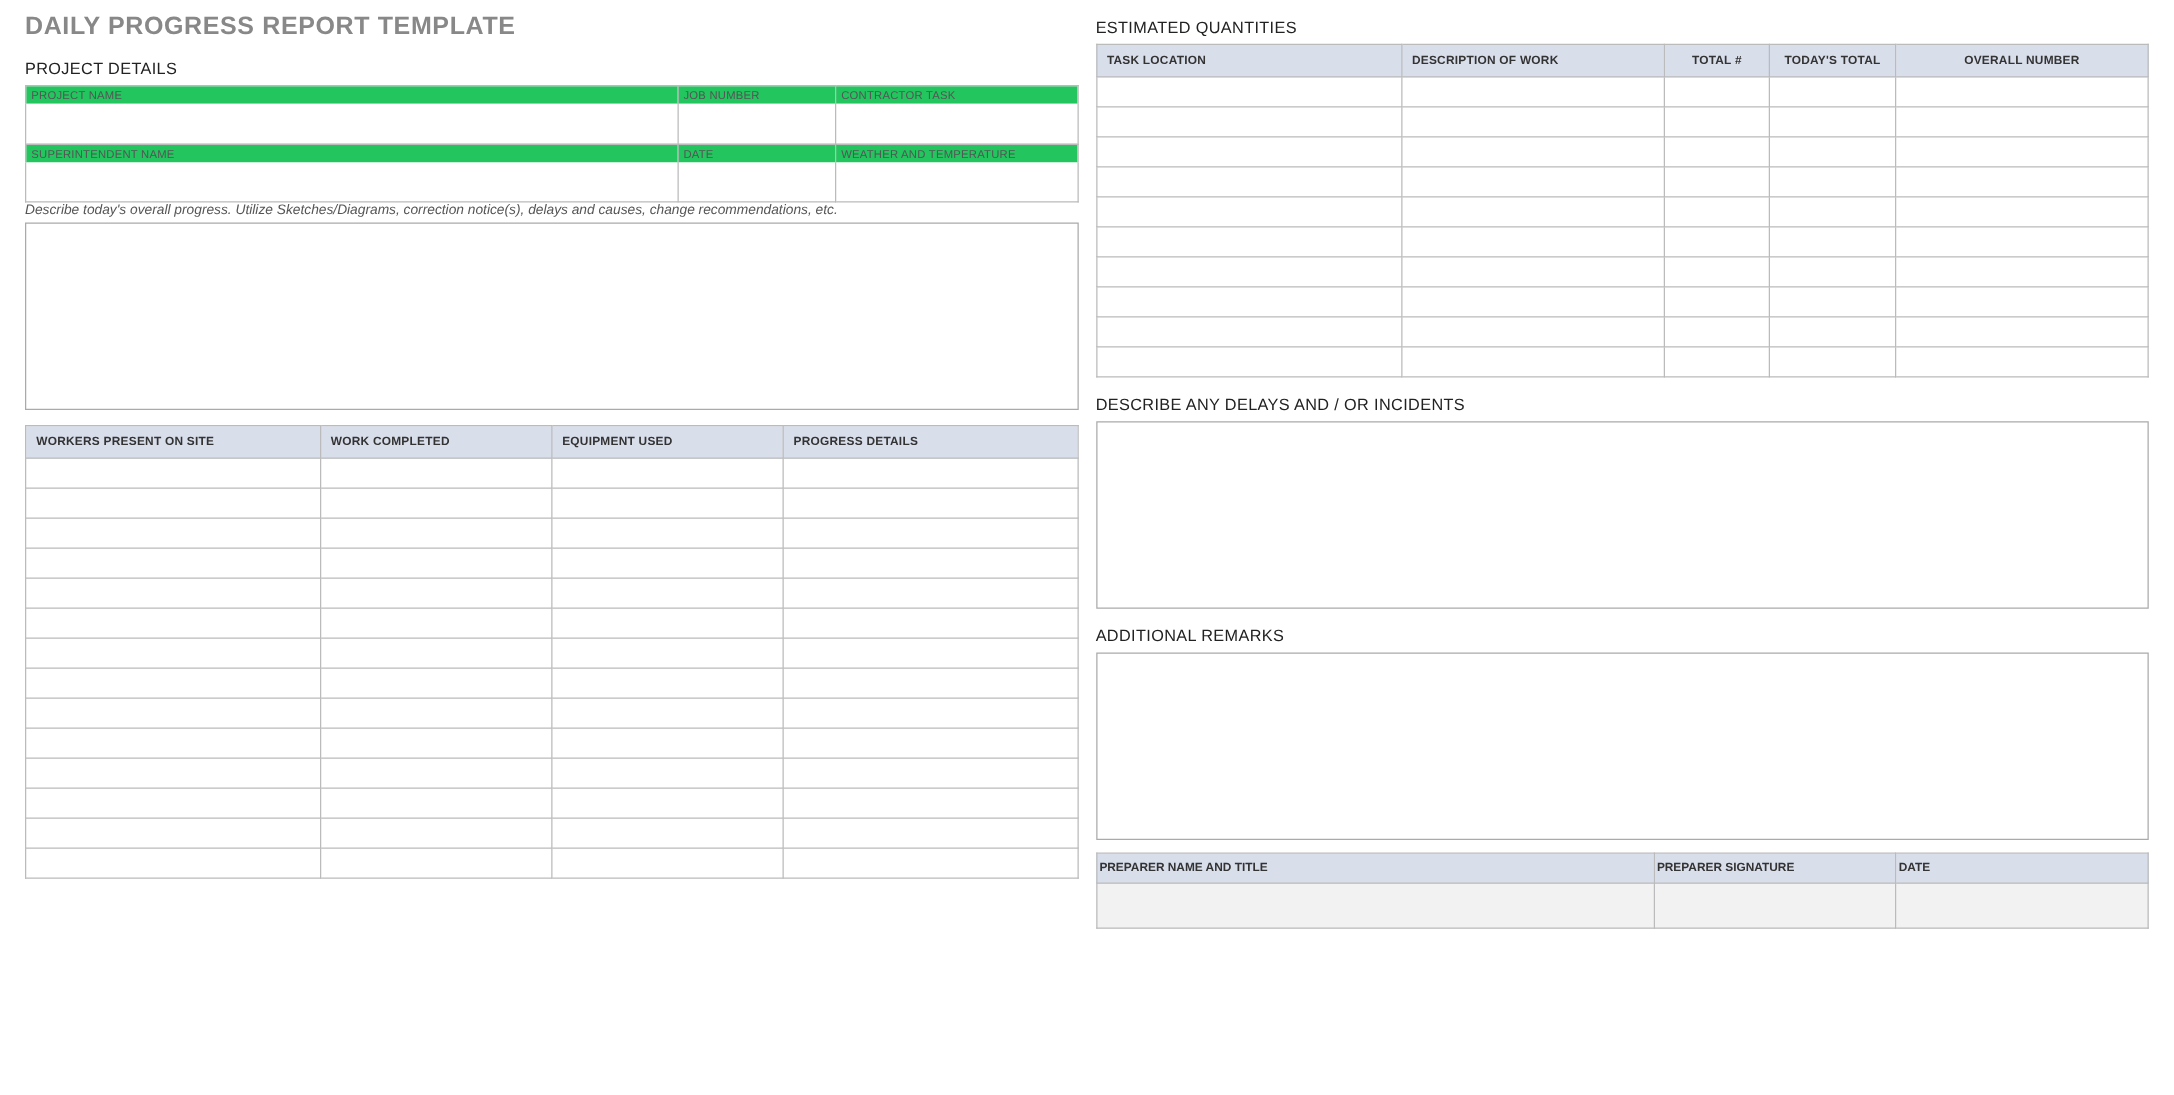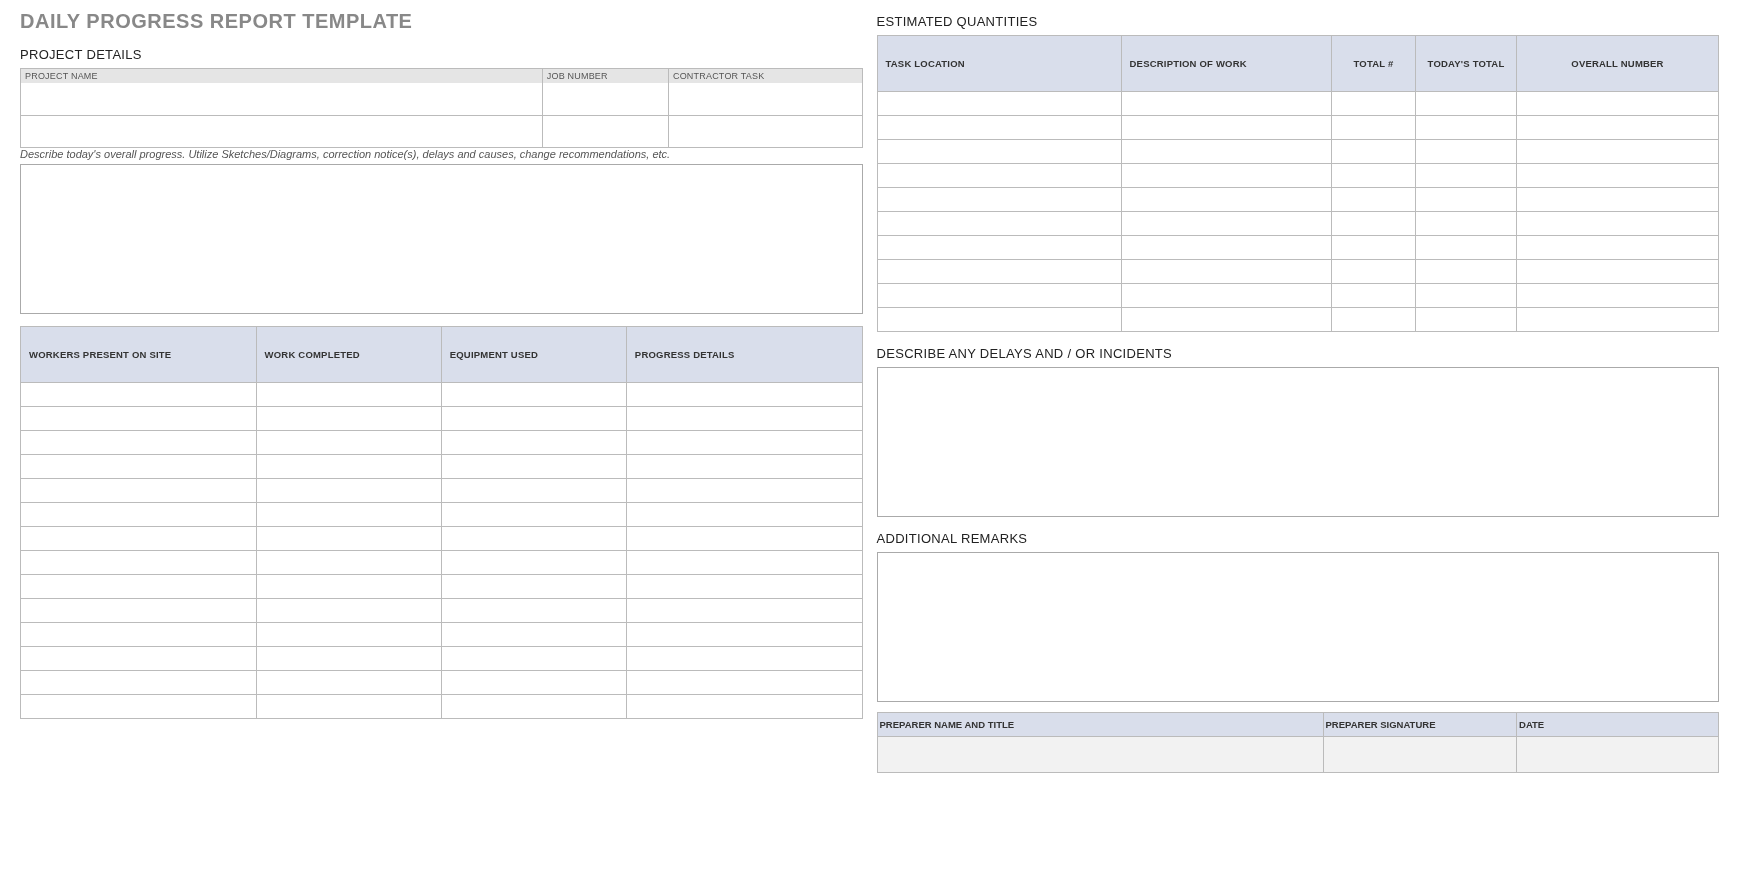--- a/index.html
+++ b/index.html
@@ -41,40 +41,40 @@
       width: 100%;
       table-layout: fixed;
     }
     .label-cell {
       font-size: 9px;
       letter-spacing: 0.2px;
       color: #555;
       padding: 2px 4px 2px 4px;
       border: 1px solid #bbb;
       border-bottom: none;
-      background: #e5e5e5;
+      background: #22c55e;
       text-align: left;
       vertical-align: top;
       height: 14px;
       margin-left: 24px;
     }
     .input-cell {
       border: 1px solid #bbb;
       border-top: none;
       height: 32px;
       padding: 2px 4px;
       background: #fff;
     }
     .header-cell {
       background: #d9deeb;
       border: 1px solid #bbb;
       font-size: 9.5px;
       font-weight: bold;
       letter-spacing: 0.2px;
-      padding: 22px 8px;
+      padding: 7px 8px;
       text-align: left;
       color: #333;
     }
     .data-cell {
       border: 1px solid #bbb;
       height: 24px;
       padding: 2px 6px;
       font-size: 10px;
       background: #fff;
     }
@@ -117,20 +117,25 @@
       <tbody>
           <tr>
         <td class="label-cell">PROJECT NAME</td>
         <td class="label-cell">JOB NUMBER</td>
         <td class="label-cell">CONTRACTOR TASK</td>
       </tr>
       <tr>
         <td class="input-cell"></td>
         <td class="input-cell"></td>
         <td class="input-cell"></td>
+      </tr>
+      <tr>
+        <td class="label-cell">SUPERINTENDENT NAME</td>
+        <td class="label-cell">DATE</td>
+        <td class="label-cell">WEATHER AND TEMPERATURE</td>
       </tr>
       <tr>
         <td class="input-cell"></td>
         <td class="input-cell"></td>
         <td class="input-cell"></td>
       </tr>
     </tbody>
       </table>
 
     <div class="hint">Describe today's overall progress.  Utilize Sketches/Diagrams, correction notice(s), delays and causes, change recommendations, etc.</div>

